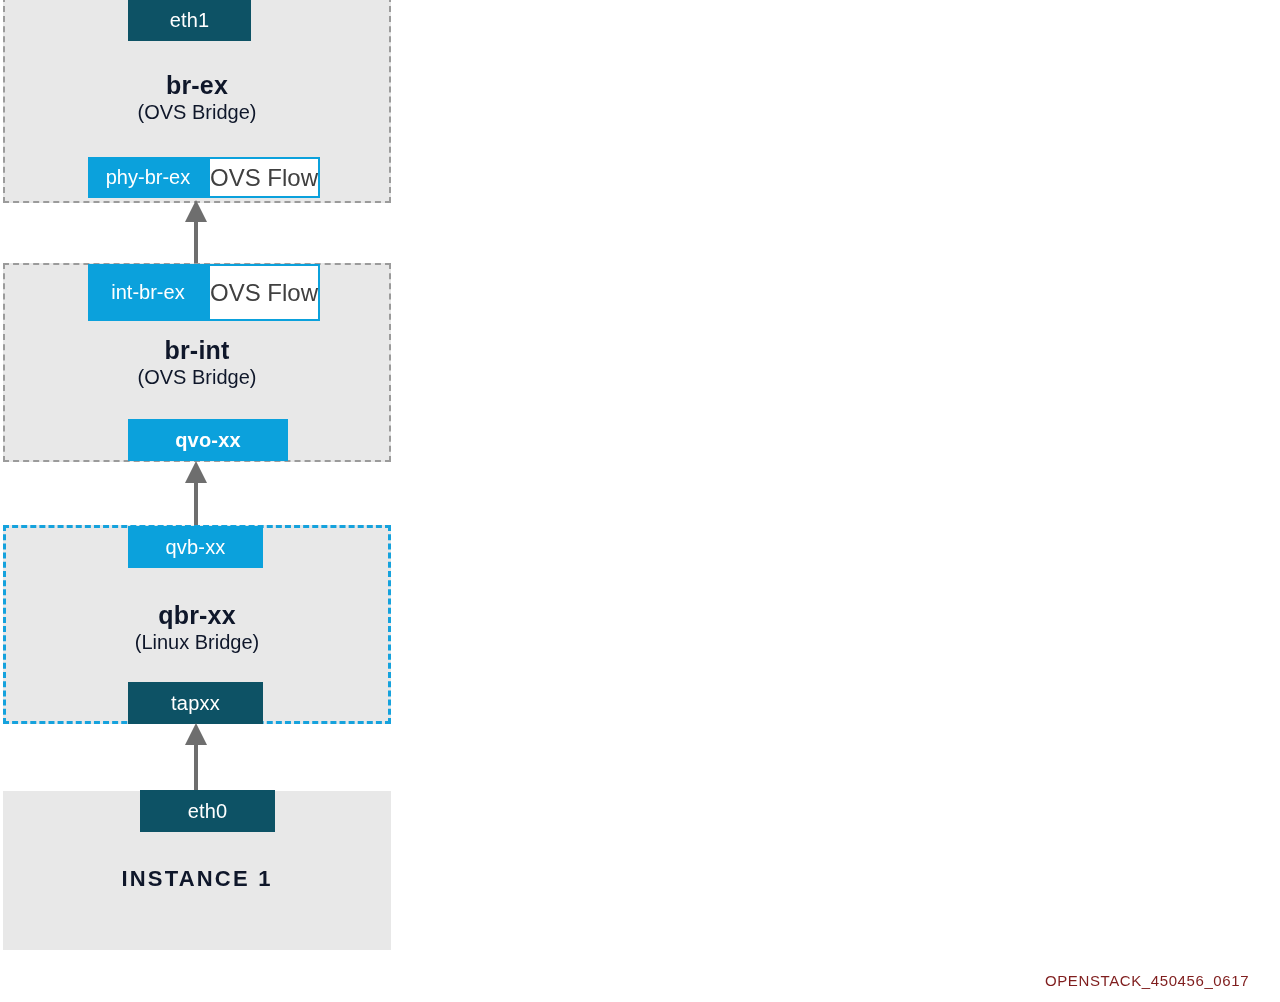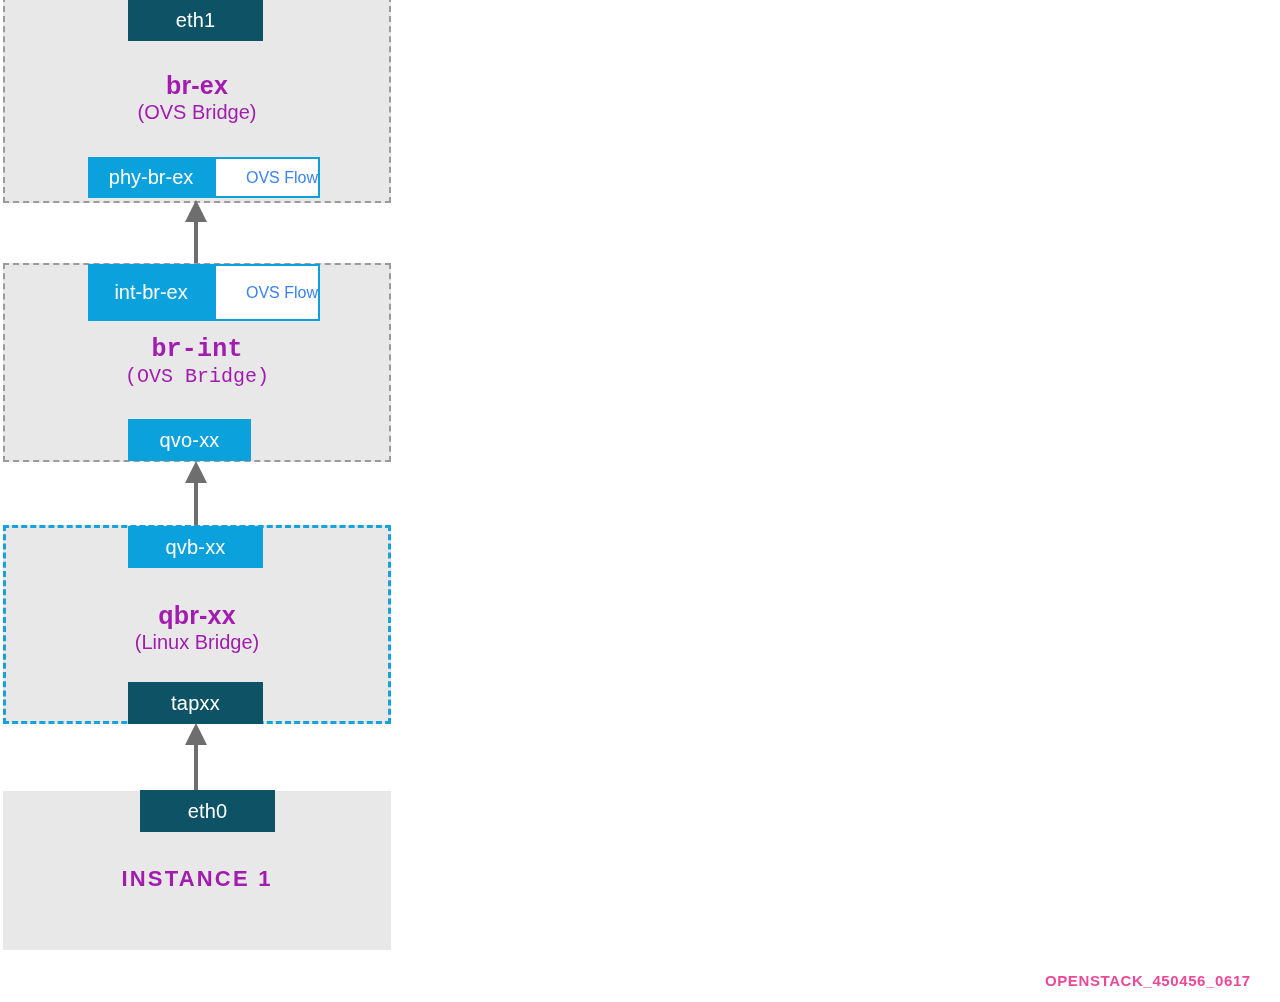--- a/index.html
+++ b/index.html
@@ -40,21 +40,21 @@
   .zone.plain {
     border: none;
     padding-left: 35px;
   }
 
   .zone-label {
     position: absolute;
     left: 0;
     right: 0;
     text-align: center;
-    color: #a21caf;
+    color: #0f172a;
   }
   .zone-title {
     font-size: 25px;
     font-weight: bold;
     letter-spacing: 0.2px;
     line-height: 30px;
   }
   .zone-sub {
     font-size: 20px;
     font-weight: normal;
@@ -93,87 +93,86 @@
     color: #ffffff;
     display: flex;
     align-items: center;
     justify-content: center;
     font-size: 20px;
     white-space: nowrap;
     margin-left: 16px;
   }
   .port-split .half-white {
     background: #ffffff;
-    color: #3b82f6;
+    color: #404040;
     border: 2px solid #0ba1dc;
     display: flex;
     align-items: center;
-    justify-content: flex-end;
-    font-size: 16px;
+    justify-content: center;
+    font-size: 24px;
     white-space: nowrap;
   }
 
   
   .arrow {
     position: absolute;
   }
 
   
   .watermark {
     position: absolute;
-    color: #ec4899;
+    color: #7f1d1d;
     font-size: 15px;
     letter-spacing: 0.6px;
     white-space: nowrap;
-    font-weight: bold;
   }
 </style>
 </head>
 <body>
 
 <div id="canvas">
 
   <div class="zone dashed-gray" style="left:3px; top:-4px; width:388px; height:207px;">
     <div class="zone-label zone-title" style="top:72px;">br-ex</div>
     <div class="zone-label zone-sub" style="top:101px;">(OVS Bridge)</div>
   </div>
 
-  <div class="port teal" style="left:128px; top:-1px; width:135px; height:42px;">
+  <div class="port teal" style="left:128px; top:-1px; width:123px; height:42px;">
     <span>eth1</span>
   </div>
 
   <div class="port-split" style="left:72px; top:157px; width:248px; height:41px;">
     <div class="half-blue" style="width:135px;">
       <span>phy-br-ex</span>
     </div>
     <div class="half-white" style="width:113px;">
       <span>OVS Flow</span>
     </div>
   </div>
 
   <svg class="arrow" style="left:180px; top:196px;" width="32" height="72" viewBox="0 0 32 72">
     <line x1="16" y1="72" x2="16" y2="22" stroke="#6e6e6e" stroke-width="4"></line>
     <polygon points="16,4 27,26 5,26" fill="#6e6e6e"></polygon>
   </svg>
 
-  <div class="zone dashed-gray" style="left:3px; top:263px; width:388px; height:199px;font-family:Liberation Mono, monospace;">
+  <div class="zone dashed-gray" style="left:3px; top:263px; width:388px; height:199px;">
     <div class="zone-label zone-title" style="top:70px;">br-int</div>
     <div class="zone-label zone-sub" style="top:99px;">(OVS Bridge)</div>
   </div>
 
   <div class="port-split" style="left:72px; top:264px; width:248px; height:57px;">
     <div class="half-blue" style="width:135px;">
       <span>int-br-ex</span>
     </div>
     <div class="half-white" style="width:113px;">
       <span>OVS Flow</span>
     </div>
   </div>
 
-  <div class="port blue" style="left:128px; top:419px; width:123px; height:42px;">
+  <div class="port blue" style="left:128px; top:419px; width:160px; height:42px;font-weight:bold;">
     <span>qvo-xx</span>
   </div>
 
   <svg class="arrow" style="left:180px; top:457px;" width="32" height="74" viewBox="0 0 32 74">
     <line x1="16" y1="74" x2="16" y2="22" stroke="#6e6e6e" stroke-width="4"></line>
     <polygon points="16,4 27,26 5,26" fill="#6e6e6e"></polygon>
   </svg>
 
   <div class="zone dashed-blue" style="left:3px; top:525px; width:388px; height:199px;">
     <div class="zone-label zone-title" style="top:72px;">qbr-xx</div>

